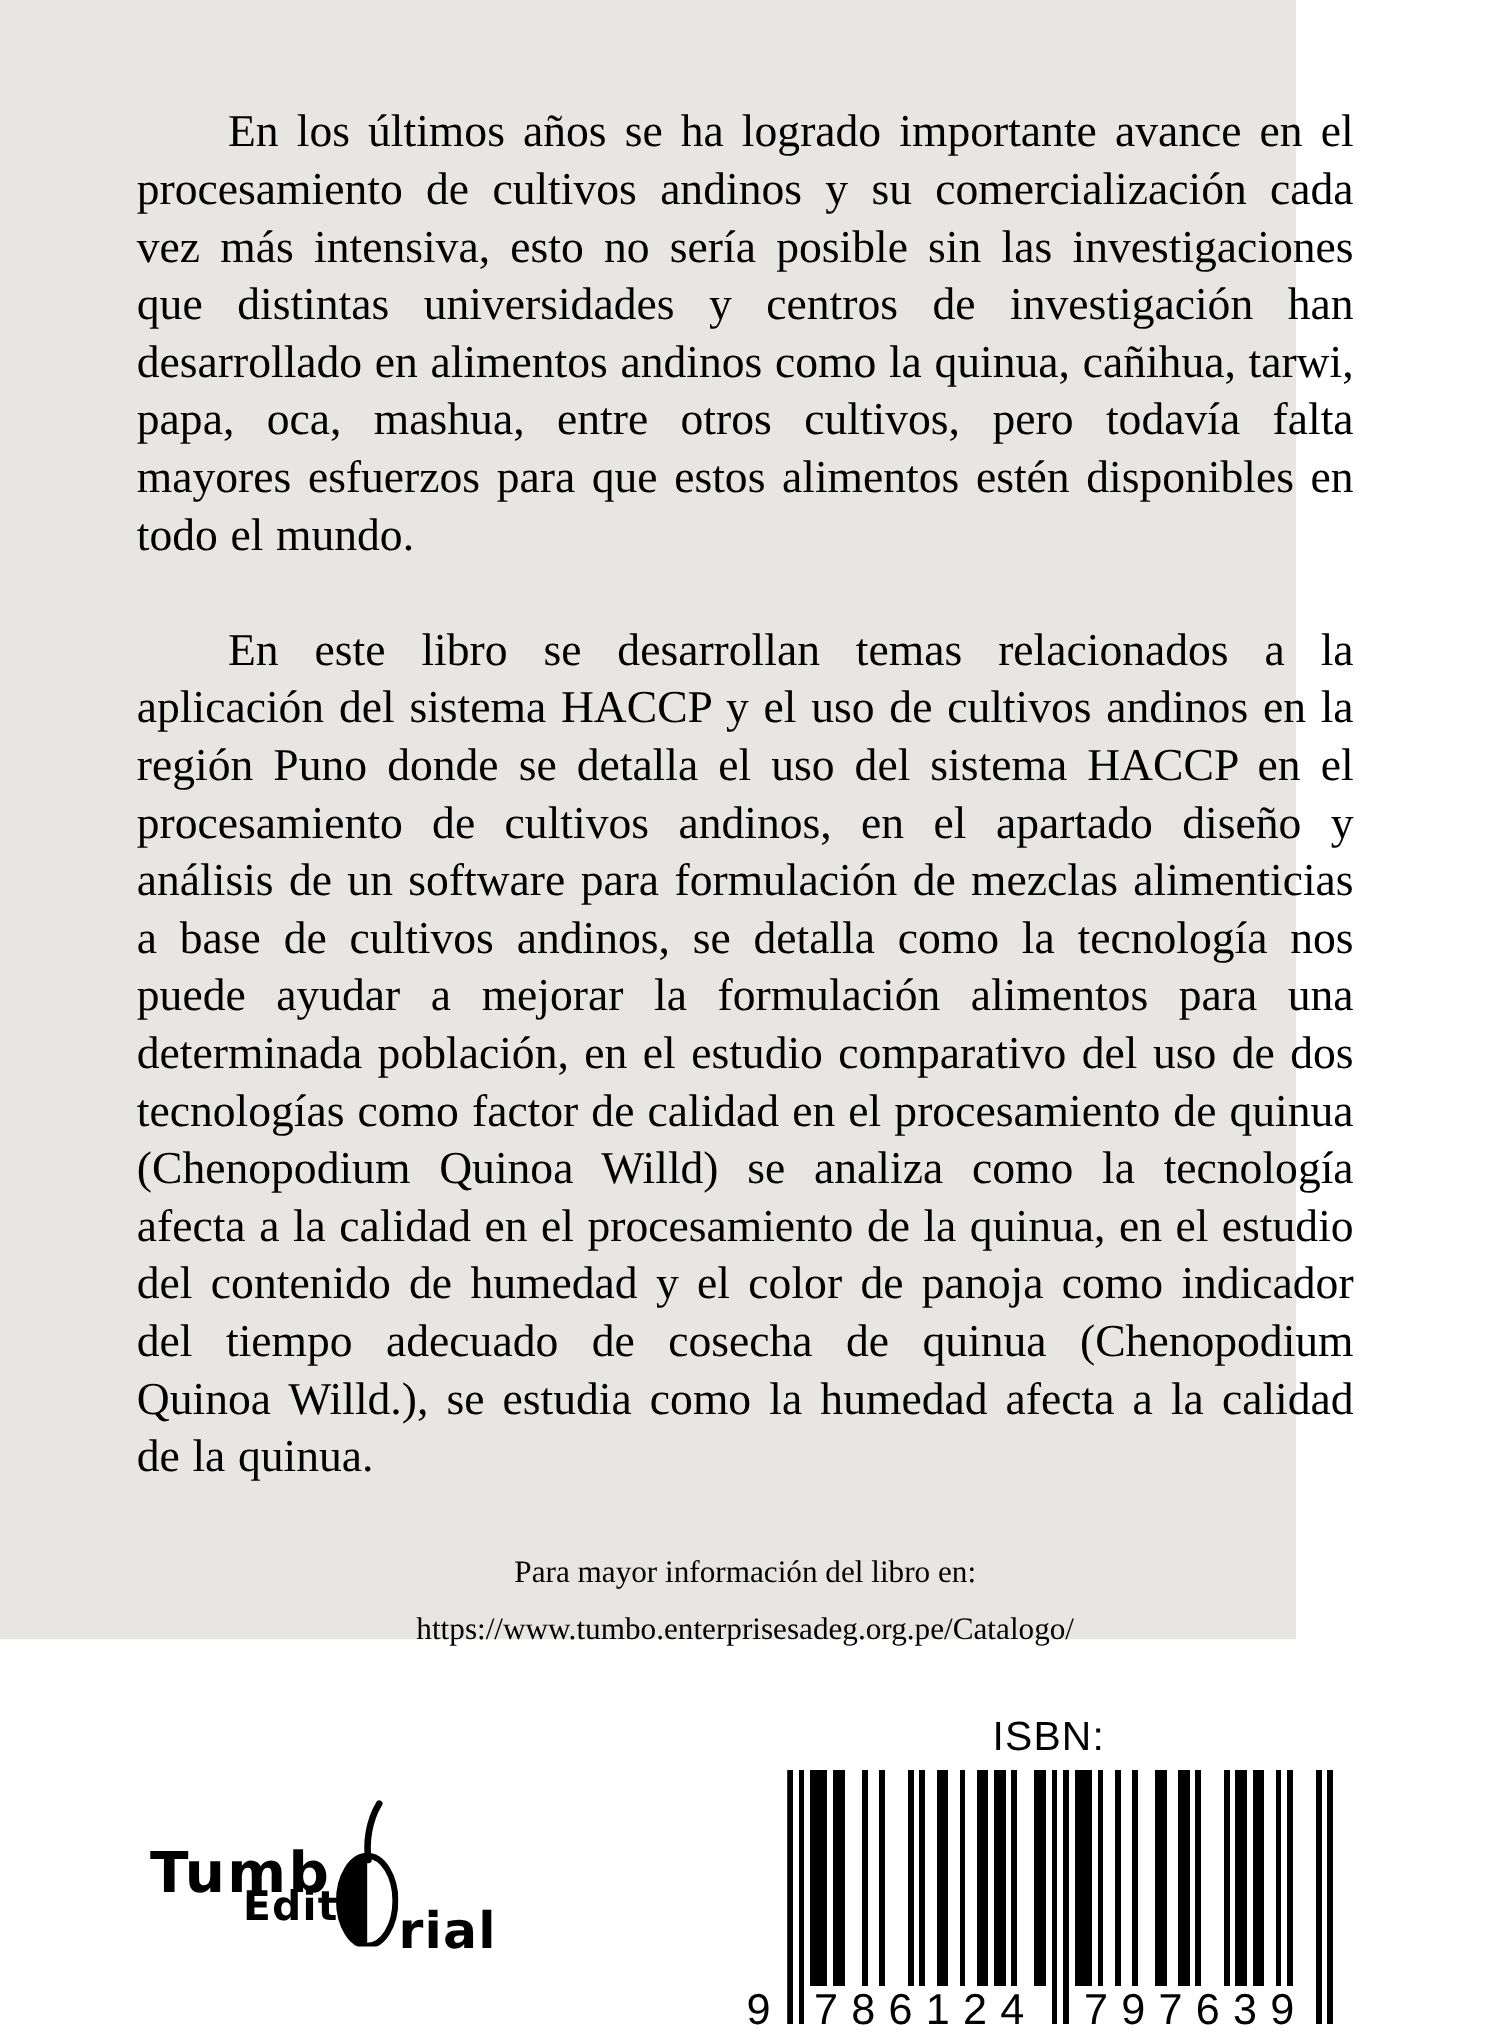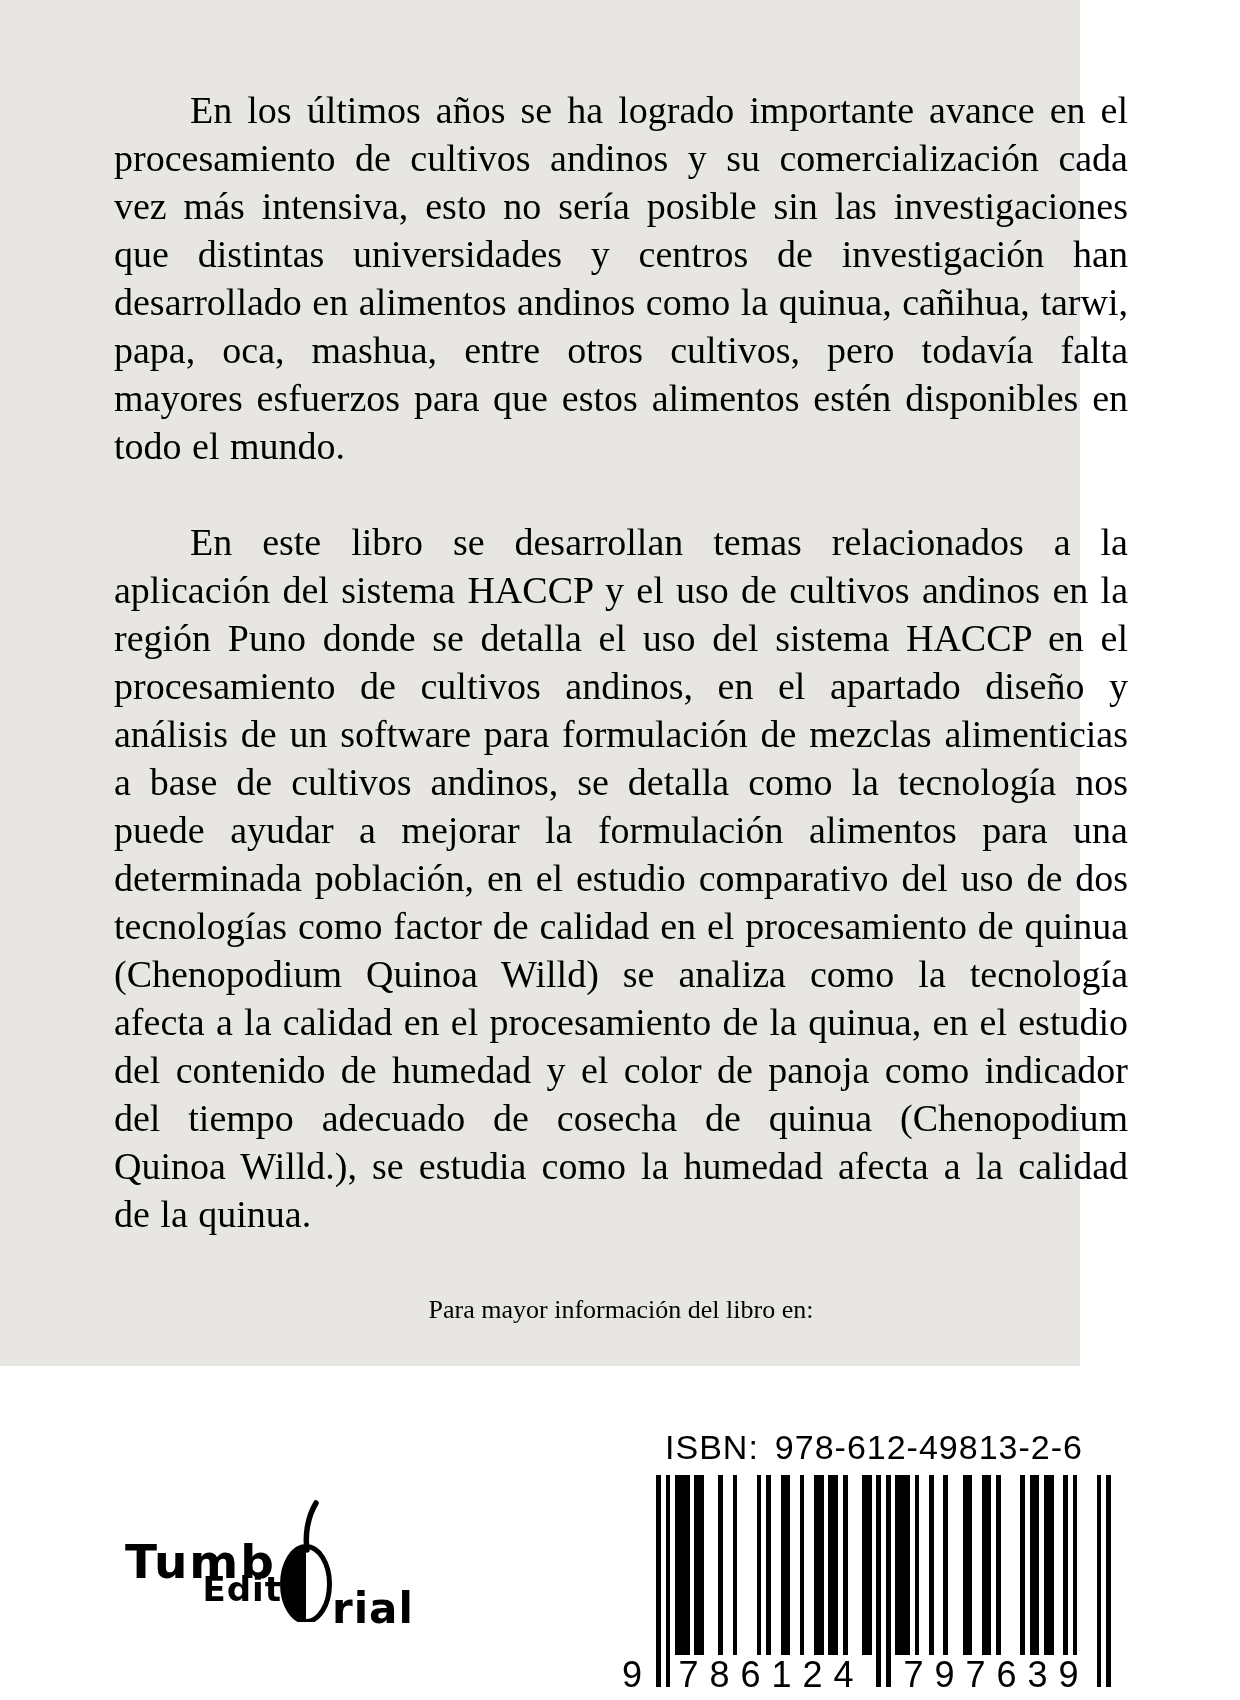--- a/index.html
+++ b/index.html
@@ -47,39 +47,39 @@
 <body>
 
 <div class="cover">
 
   <div class="panel">
     <div class="text-block">
       <p class="para">En los últimos años se ha logrado importante avance en el procesamiento de cultivos andinos y su comercialización cada vez más intensiva, esto no sería posible sin las investigaciones que distintas universidades y centros de investigación han desarrollado en alimentos andinos como la quinua, cañihua, tarwi, papa, oca, mashua, entre otros cultivos, pero todavía falta mayores esfuerzos para que estos alimentos estén disponibles en todo el mundo.</p>
       <p class="para">En este libro se desarrollan temas relacionados a la aplicación del sistema HACCP y el uso de cultivos andinos en la región Puno donde se detalla el uso del sistema HACCP en el procesamiento de cultivos andinos, en el apartado diseño y análisis de un software para formulación de mezclas alimenticias a base de cultivos andinos, se detalla como la tecnología nos puede ayudar a mejorar la formulación alimentos para una determinada población, en el estudio comparativo del uso de dos tecnologías como factor de calidad en el procesamiento de quinua (Chenopodium Quinoa Willd) se analiza como la tecnología afecta a la calidad en el procesamiento de la quinua, en el estudio del contenido de humedad y el color de panoja como indicador del tiempo adecuado de cosecha de quinua (Chenopodium Quinoa Willd.), se estudia como la humedad afecta a la calidad de la quinua.</p>
       <div class="info">
         <div class="info-line">Para mayor información del libro en:</div>
+        <div class="info-line">https://www.tumbo.enterprisesadeg.org.pe/Catalogo/</div>
       </div>
     </div>
   </div>
 
   <div class="logo">
     <span class="logo-top">Tumb</span>
     <svg class="logo-fruit" viewBox="0 0 52 122" xmlns="http://www.w3.org/2000/svg">
       <path d="M27 50 C25 36 27 18 36 3" fill="none" stroke="#000" stroke-width="5.5" stroke-linecap="round"></path>
       <path d="M26 46.5 A 23.5 37.5 0 0 0 26 121.5 Z" fill="#000"></path>
       <ellipse cx="26" cy="84" rx="23.5" ry="37.5" fill="none" stroke="#000" stroke-width="5"></ellipse>
     </svg>
     <span class="logo-edit">Edit</span>
     <span class="logo-rial">rial</span>
   </div>
 
   <div class="barcode-block">
     <div class="isbn-line">
       <span>ISBN:</span>
-      <span>978-612-49813-2-6</span>
     </div>
     <div class="bars-wrap">
       <svg id="barcode-svg" viewBox="0 0 95 218" preserveAspectRatio="none" xmlns="http://www.w3.org/2000/svg">
           <rect x="0" y="0" width="1" height="212" fill="#000"></rect>
           <rect x="2" y="0" width="1" height="212" fill="#000"></rect>
           <rect x="4" y="0" width="3" height="180" fill="#000"></rect>
           <rect x="8" y="0" width="2" height="180" fill="#000"></rect>
           <rect x="13" y="0" width="1" height="180" fill="#000"></rect>
           <rect x="16" y="0" width="1" height="180" fill="#000"></rect>
           <rect x="21" y="0" width="1" height="180" fill="#000"></rect>

